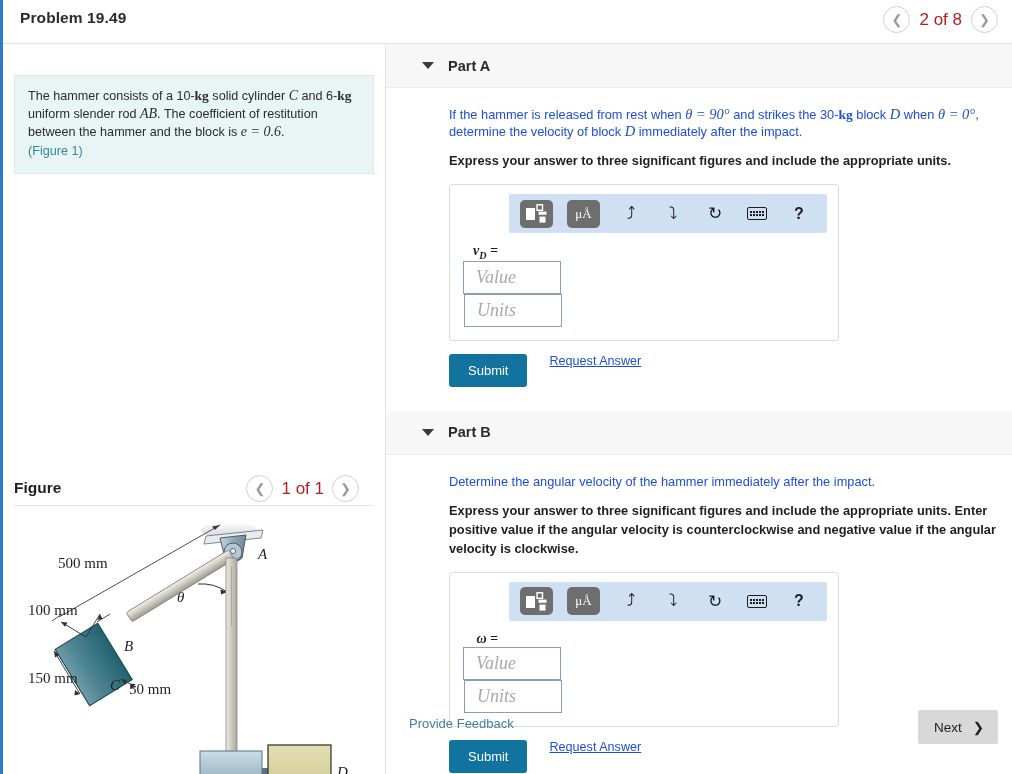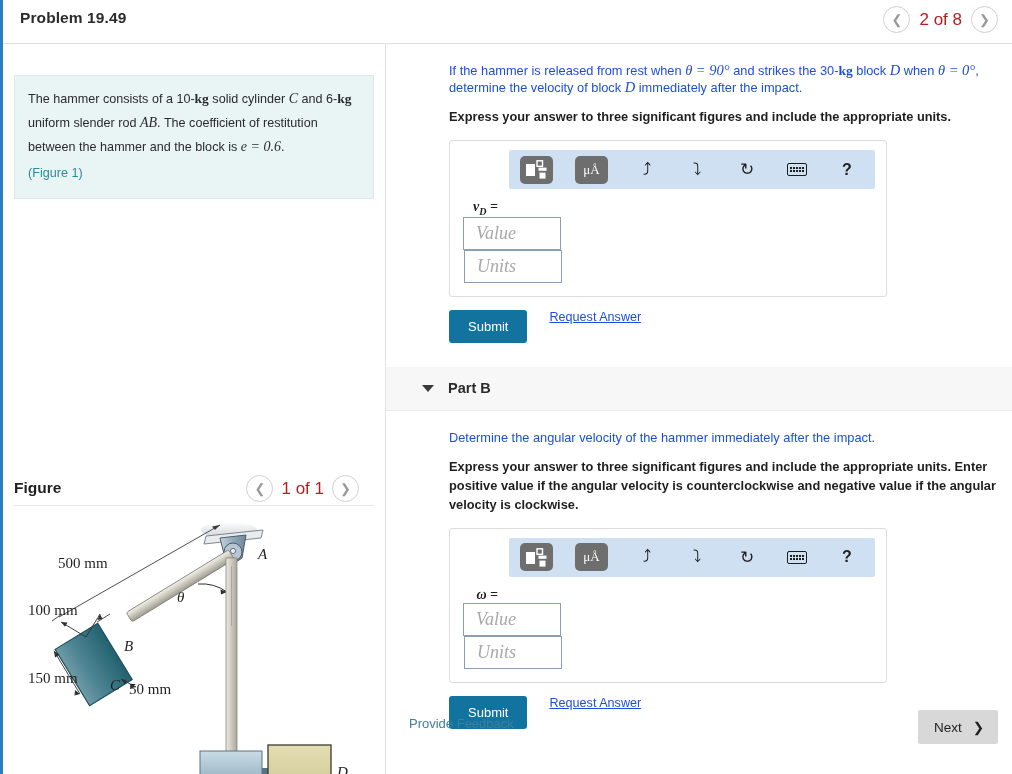--- a/index.html
+++ b/index.html
@@ -46,21 +46,21 @@
     position:absolute; left:3px; top:43px; width:1009px; height:1px;
     background:#e2e2e2;
   }
 
   
   .left-col { position:absolute; left:3px; top:44px; width:382px; height:730px; }
   .statement {
     position:absolute; left:11px; top:31px; width:360px;
     background:#e9f4f4; border:1px solid #dbe9e9;
     padding:11px 13px 13px 13px;
-    font-size:12.6px; line-height:24px; color:#2b2b2b;
+    font-size:12.6px; line-height:17px; color:#2b2b2b;
   }
   .statement .mi { font-family:"Liberation Serif", serif; font-style:italic; font-size:14px; }
   .statement .mb { font-family:"Liberation Serif", serif; font-weight:bold; font-style:normal; font-size:13.5px; }
   .fig-link { color:#2e8b96; display:block; margin-top:2px; }
 
   .figure-head { position:absolute; left:0; top:425px; width:382px; height:48px; }
   .figure-title {
     position:absolute; left:11px; top:10px;
     font-size:15.5px; font-weight:bold; color:#1f1f1f;
   }
@@ -90,21 +90,21 @@
   .q-text .mb { font-family:"Liberation Serif", serif; font-weight:bold; font-style:normal; font-size:13.5px; }
   .q-bold { font-size:12.8px; line-height:19px; font-weight:bold; color:#1f1f1f; margin-top:11px; max-width:585px; }
 
   
   .ans-box {
     margin-top:14px; border:1px solid #dcdcdc; border-radius:3px;
     background:#fff; display:inline-block; padding:0 11px 13px 0;
   }
   .ans-toolbar {
     background:#cfe0f2; display:flex; align-items:center;
-    height:39px; padding:8px 11px; margin:9px 0 0 59px; gap:16px;
+    height:39px; padding:8px 11px; margin:9px 0 0 59px; gap:8px;
     border-radius:2px;
   }
   .tb-sq {
     width:33px; height:28px; border-radius:5px; background:#6e6e6e;
     display:flex; align-items:center; justify-content:center; margin-right:6px;
     cursor:pointer; position:relative;
   }
   .tb-sq.mu { font-size:13px; color:#fff; font-family:"Liberation Serif", serif; }
   .tb-icn {
     width:34px; height:28px; display:flex; align-items:center; justify-content:center;
@@ -297,20 +297,24 @@
       <text x="323" y="263" font-family="Liberation Serif, serif" font-style="italic" font-size="15" fill="#1f1f1f">D</text>
 
       <rect x="103" y="279" width="237" height="3" fill="#4a4a4a"></rect>
       <ellipse cx="221" cy="287" rx="128" ry="7" fill="url(#gGround)" opacity="0.75"></ellipse>
     </svg>
   </div>
 </div>
 
 <div class="right-col">
 
+  <div class="part-header">
+    <div class="caret"></div>
+    <div class="part-label">Part A</div>
+  </div>
   <div class="part-body">
     <div class="q-text"><span>If the hammer is released from rest when </span><span class="mi">θ = 90°</span><span> and strikes the 30-</span><span class="mb">kg</span><span> block </span><span class="mi">D</span><span> when </span><span class="mi">θ = 0°</span><span>, determine the velocity of block </span><span class="mi">D</span><span> immediately after the impact.</span></div>
     <div class="q-bold">Express your answer to three significant figures and include the appropriate units.</div>
 
     <div class="ans-box">
       <div class="ans-toolbar">
         <div class="tb-sq">
           <svg width="21" height="19" viewBox="0 0 21 19">
             <rect x="0" y="4" width="9" height="12" fill="#fff"></rect>
             <rect x="11" y="0.8" width="5.5" height="5.5" fill="none" stroke="#fff" stroke-width="1.4"></rect>

